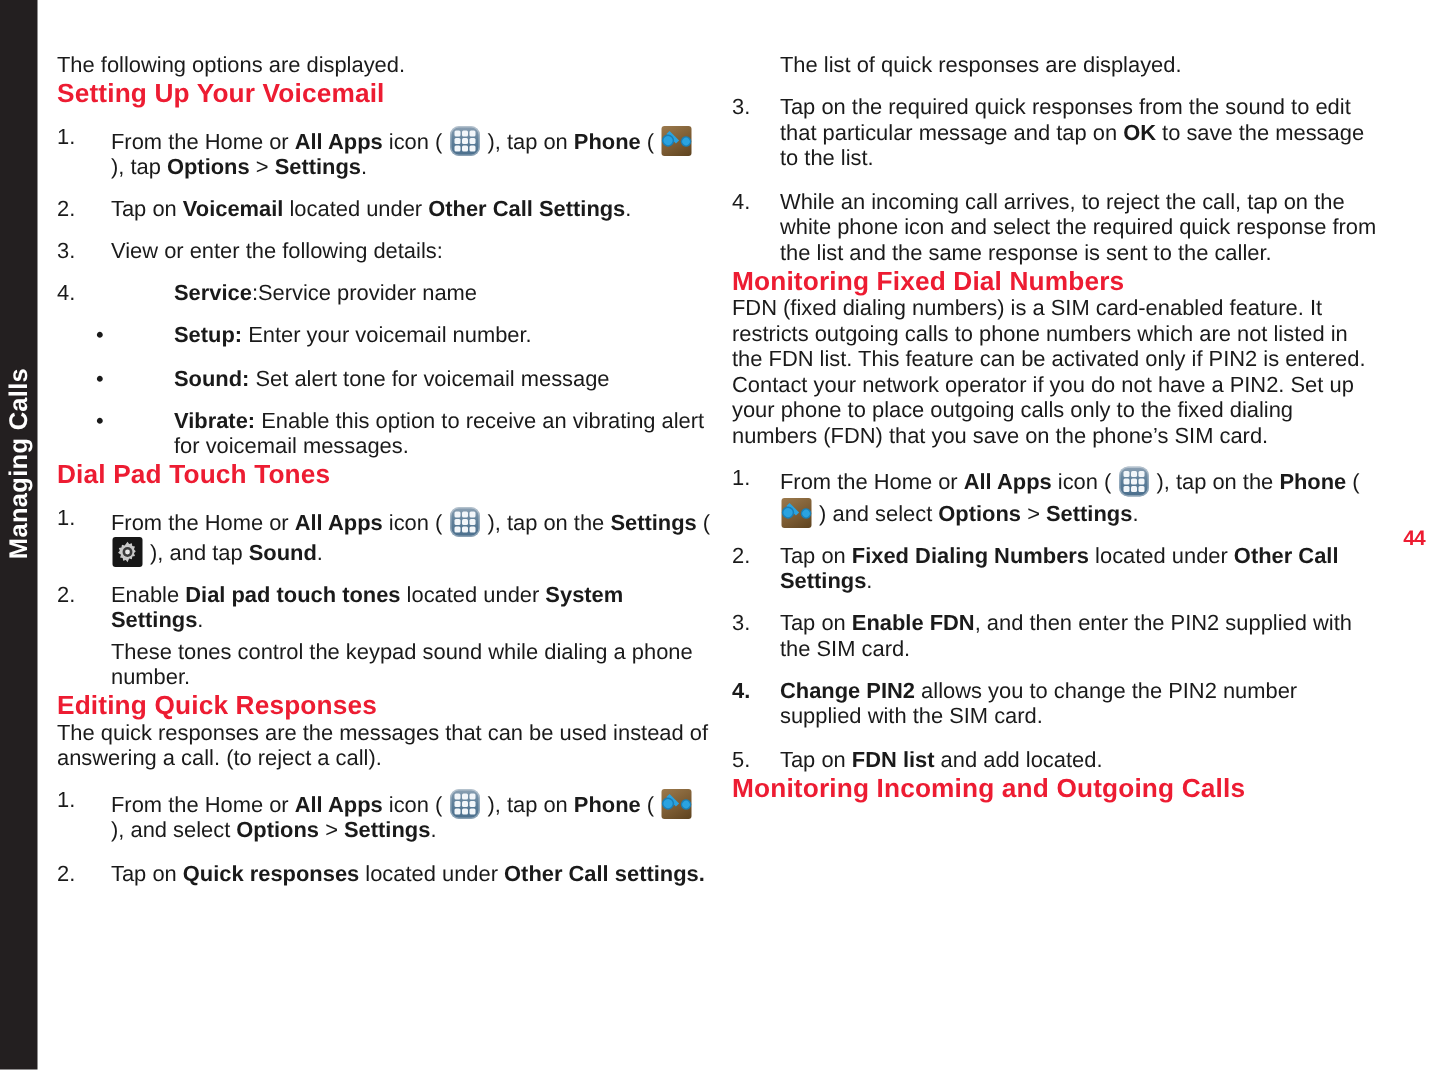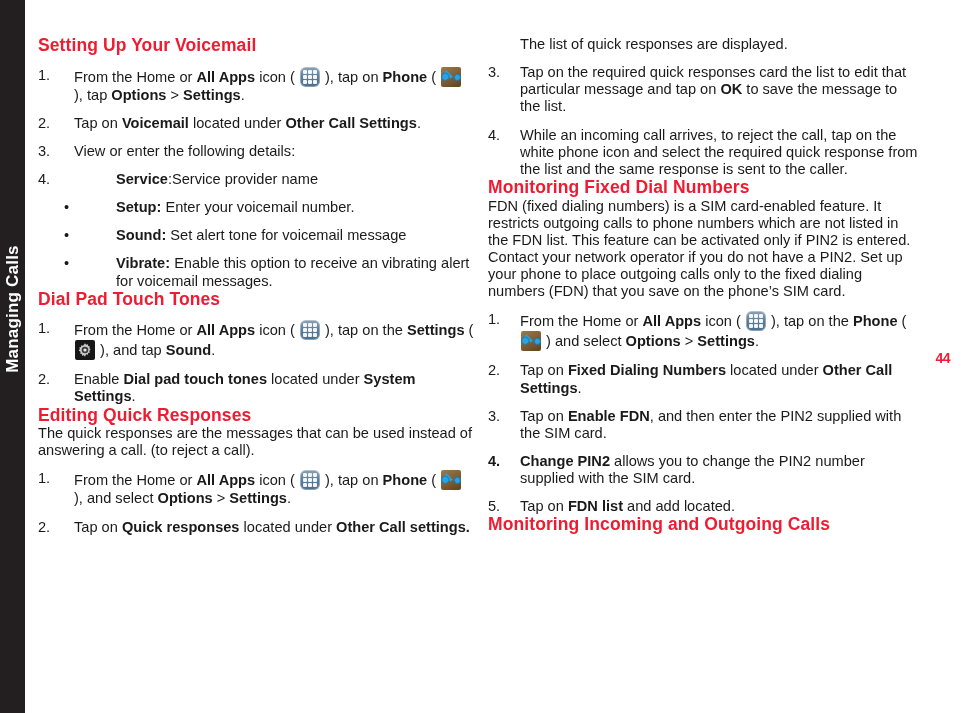--- a/index.html
+++ b/index.html
@@ -186,20 +186,21 @@
 
 <div id="sidebar"></div>
 <div id="sidebar-label">
   <span>Managing Calls</span>
 </div>
 
 <div id="page-number">44</div>
 
 <div class="column" id="col-left">
 
+  <p class="body-text">The following options are displayed.</p>
 
   <h2 class="section-heading sp-before-heading">Setting Up Your Voicemail</h2>
 
   <div class="item">
     <span class="marker">1.</span>
     <span class="content"><span>From the Home or </span><b>All Apps</b><span> icon ( </span><span class="ic ic-apps"><span class="dots">
             <i></i>
             <i></i>
             <i></i>
             <i></i>
@@ -260,20 +261,24 @@
             <circle cx="8" cy="8" r="3.3" fill="#3a3a3a"></circle>
             <circle cx="8" cy="8" r="1.6" fill="#e8e8e8"></circle>
           </svg></span><span> ), and tap </span><b>Sound</b><span>.</span></span>
   </div>
 
   <div class="item">
     <span class="marker">2.</span>
     <span class="content"><span>Enable </span><b>Dial pad touch tones</b><span> located under </span><b>System Settings</b><span>.</span></span>
   </div>
 
+  <div class="item tight">
+    <span class="marker blank"></span>
+    <span class="content">These tones control the keypad sound while dialing a phone number.</span>
+  </div>
 
   <h2 class="section-heading sp-before-heading">Editing Quick Responses</h2>
 
   <p class="body-text sp-after-heading">The quick responses are the messages that can be used instead of answering a call. (to reject a call).</p>
 
   <div class="item">
     <span class="marker">1.</span>
     <span class="content"><span>From the Home or </span><b>All Apps</b><span> icon ( </span><span class="ic ic-apps"><span class="dots">
             <i></i>
             <i></i>
@@ -296,21 +301,21 @@
 
 <div class="column" id="col-right">
 
   <div class="item right" style="margin-top:0;">
     <span class="marker blank"></span>
     <span class="content">The list of quick responses are displayed.</span>
   </div>
 
   <div class="item right">
     <span class="marker">3.</span>
-    <span class="content"><span>Tap on the required quick responses card the list to edit that particular message and tap on </span><b>OK</b><span> to save the message to the list.</span></span>
+    <span class="content"><span>Tap on the required quick responses from the sound to edit that particular message and tap on </span><b>OK</b><span> to save the message to the list.</span></span>
   </div>
 
   <div class="item right">
     <span class="marker">4.</span>
     <span class="content">While an incoming call arrives, to reject the call, tap on the white phone icon and select the required quick response from the list and the same response is sent to the caller.</span>
   </div>
 
   <h2 class="section-heading sp-before-heading">Monitoring Fixed Dial Numbers</h2>
 
   <p class="body-text sp-after-heading">FDN (fixed dialing numbers) is a SIM card-enabled feature. It restricts outgoing calls to phone numbers which are not listed in the FDN list. This feature can be activated only if PIN2 is entered. Contact your network operator if you do not have a PIN2. Set up your phone to place outgoing calls only to the fixed dialing numbers (FDN) that you save on the phone’s SIM card.</p>

